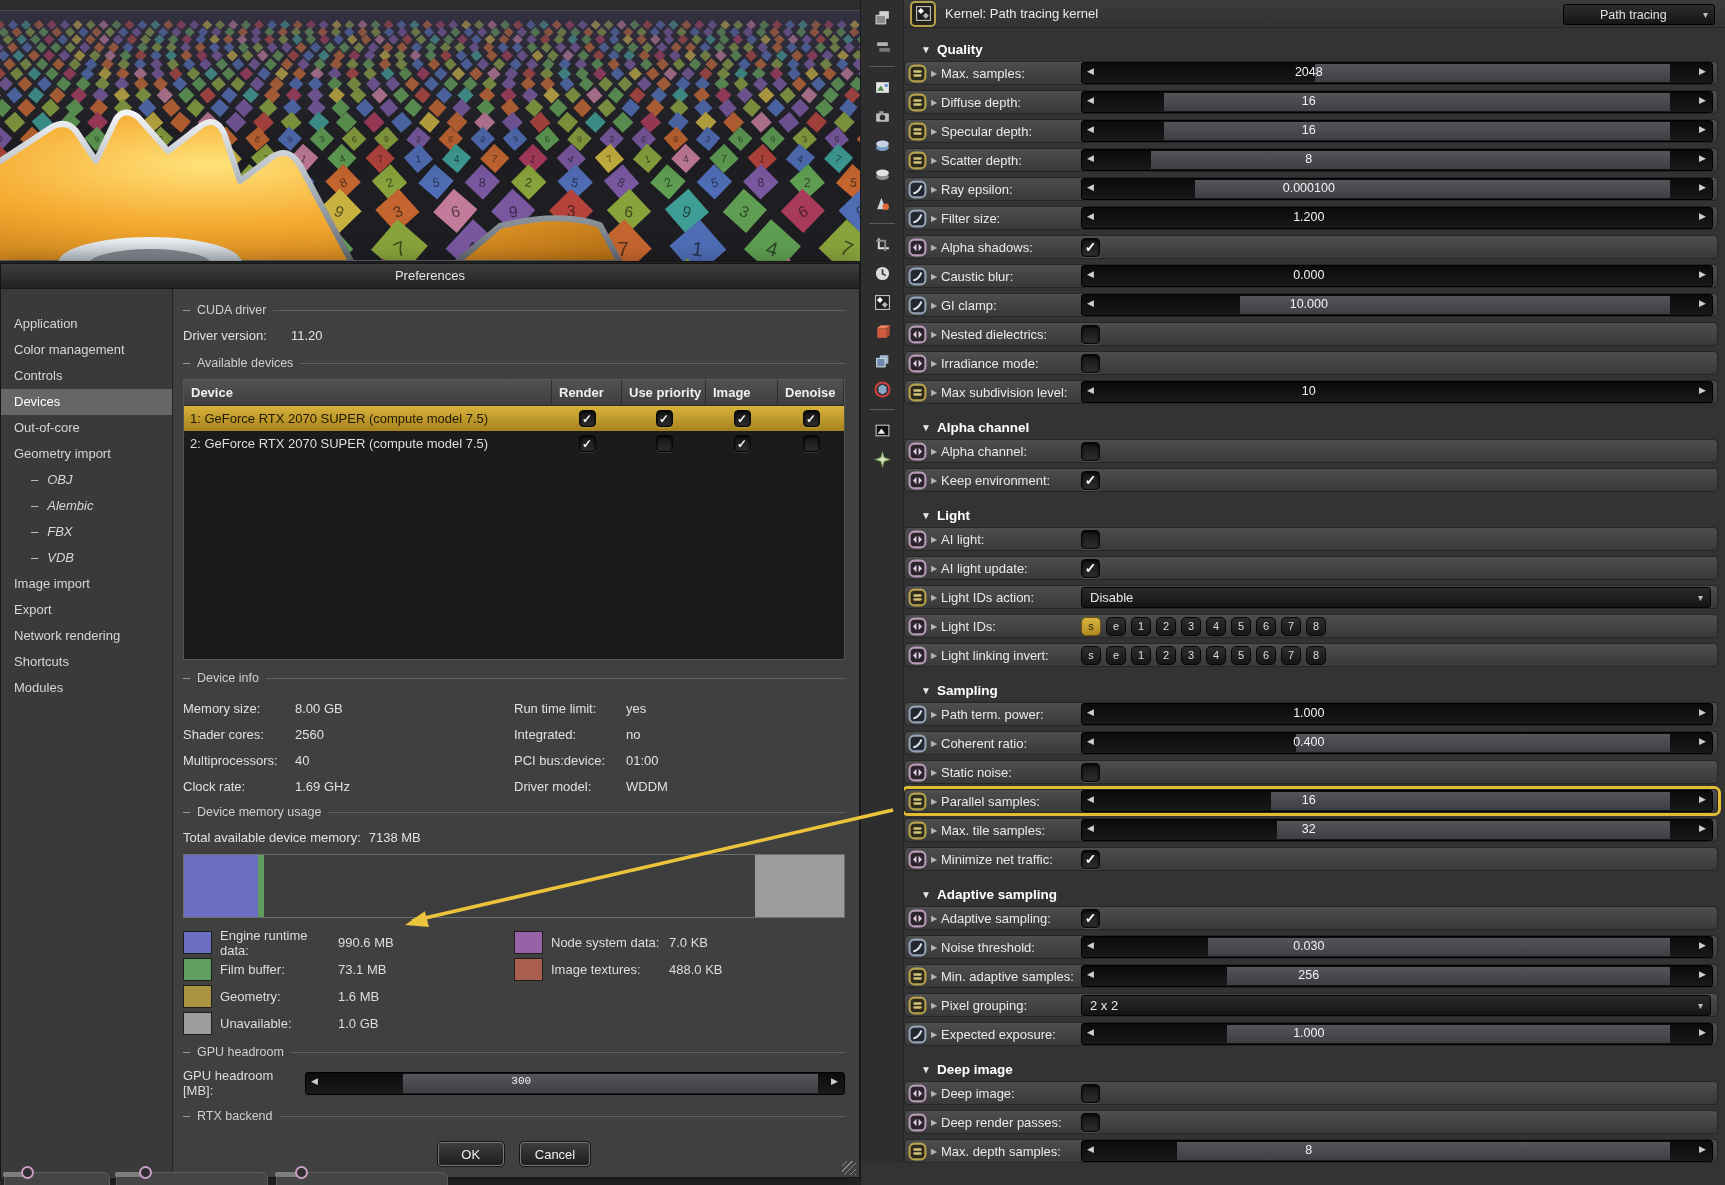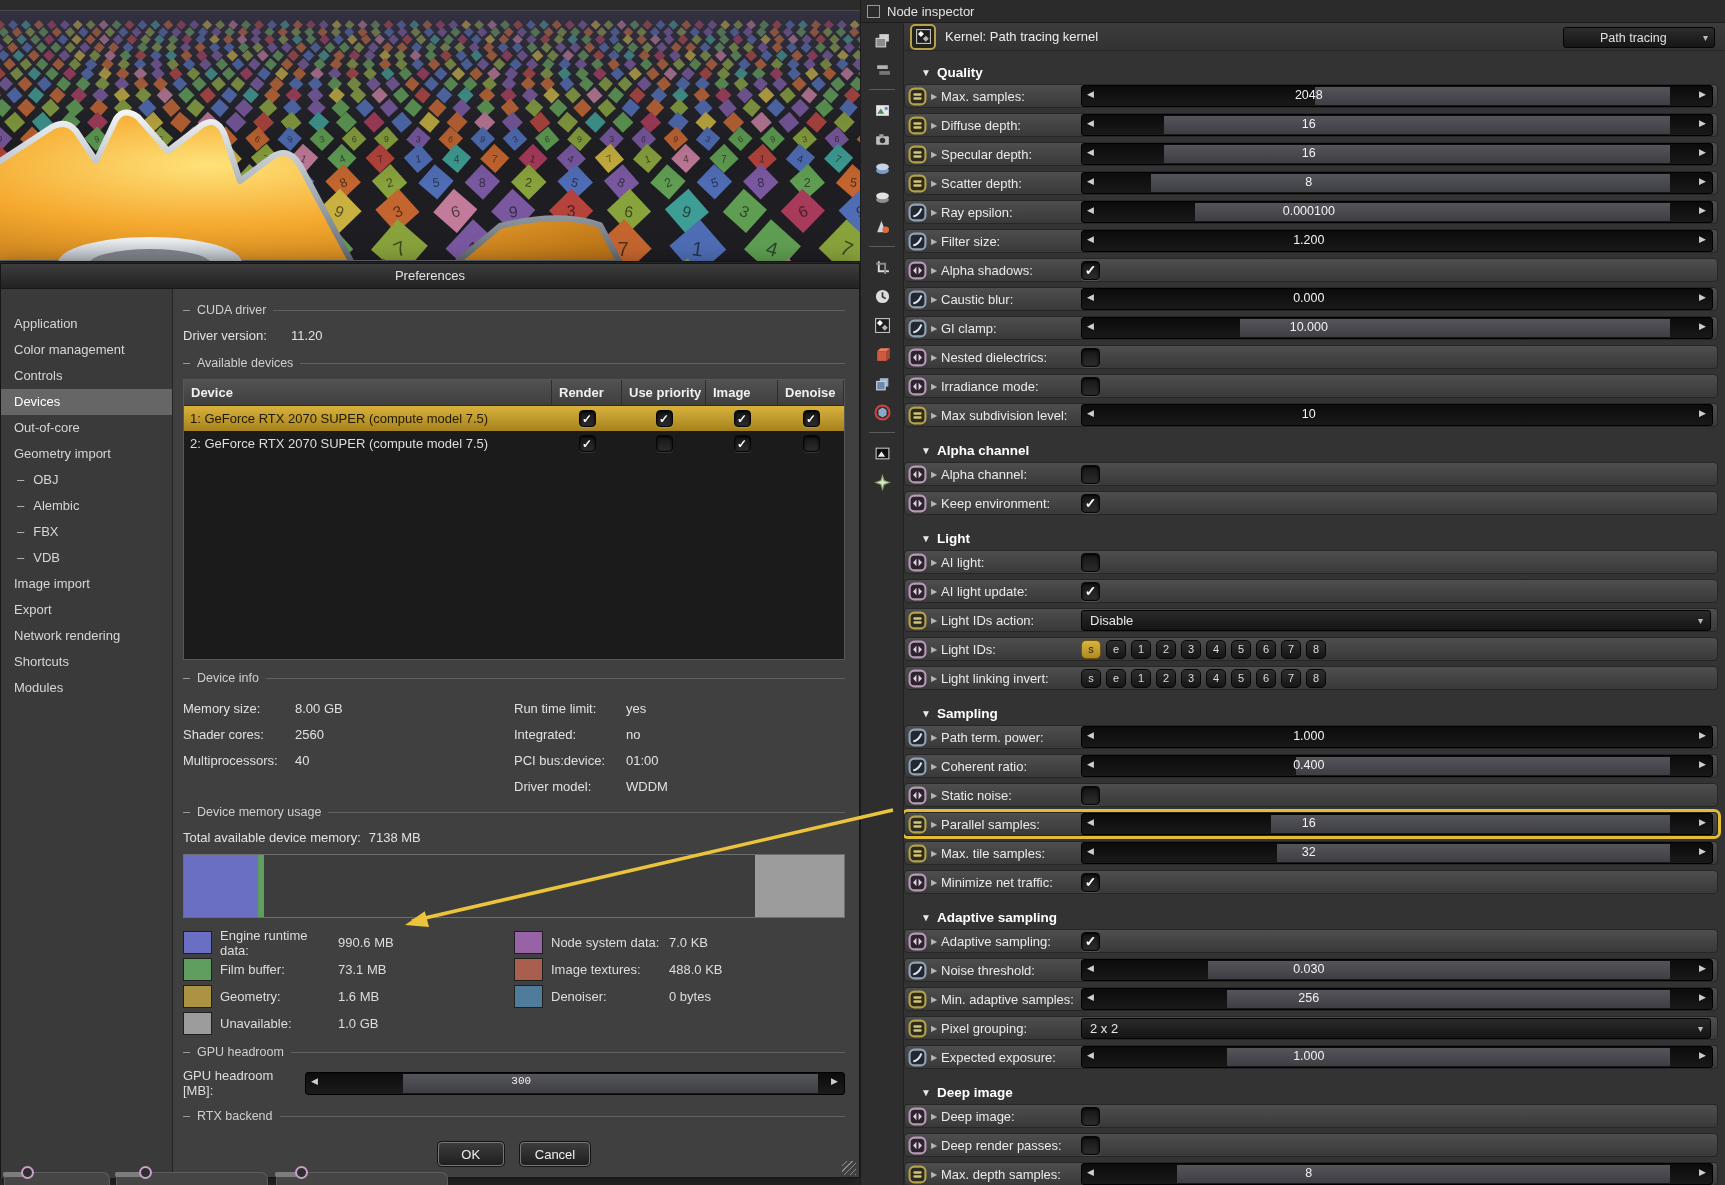--- a/index.html
+++ b/index.html
@@ -9,21 +9,21 @@
   
   #left-col{position:absolute;left:0;top:0;width:860px;height:1185px;background:#2c2c2c;}
   #viewport{position:absolute;left:0;top:10px;width:860px;height:250px;background:#1d1d22;overflow:hidden;border-top:1px solid #4a4a4a;border-bottom:1px solid #1a1a1a;}
   
   #prefs{position:absolute;left:0;top:263px;width:860px;height:915px;background:#404040;border:1px solid #161616;box-sizing:border-box;box-shadow:0 6px 24px rgba(0,0,0,.55);}
   .dlg-title{height:24px;line-height:24px;text-align:center;color:#e2e2e2;
              background:linear-gradient(#3d3d3d,#222);border-bottom:1px solid #171717;font-size:13px;}
   .dlg-body{display:flex;height:889px;}
   #prefs-sidebar{width:172px;background:#3a3a3a;border-right:1px solid #242424;padding-top:22px;box-sizing:border-box;}
   .sb-item{height:26px;line-height:26px;padding-left:13px;color:#d6d6d6;cursor:default;white-space:nowrap;}
-  .sb-item.ind{padding-left:16px;}
+  .sb-item.ind{padding-left:30px;font-style:italic;}
   .sb-item .dash{margin-right:9px;color:#bdbdbd;}
   .sb-item.sel{background:#666;color:#fff;}
   #prefs-content{flex:1;padding:12px 14px 0 10px;overflow:hidden;position:relative;}
   .group-label{display:flex;align-items:center;gap:7px;color:#cfcfcf;font-size:12.5px;margin-top:2px;}
   .group-label::before{content:"";width:7px;height:1px;background:#9a9a9a;}
   .group-label .gl-line{flex:1;height:1px;background:#606060;}
   .kv-row{margin-top:11px;display:flex;color:#e0e0e0;}
   .kv-row .k{width:108px;}
   
   #device-table{margin-top:9px;border:1px solid #565656;background:#1b1b1b;height:281px;box-sizing:border-box;display:flex;flex-direction:column;justify-content:center;}
@@ -1046,20 +1046,24 @@
                   <span class="v">8.00 GB</span>
                 </div>
                 <div class="di-row">
                   <span class="k">Shader cores:</span>
                   <span class="v">2560</span>
                 </div>
                 <div class="di-row">
                   <span class="k">Multiprocessors:</span>
                   <span class="v">40</span>
                 </div>
+                <div class="di-row">
+                  <span class="k">Clock rate:</span>
+                  <span class="v">1.69 GHz</span>
+                </div>
               </div>
               <div class="di-col">
                 <div class="di-row">
                   <span class="k">Run time limit:</span>
                   <span class="v">yes</span>
                 </div>
                 <div class="di-row">
                   <span class="k">Integrated:</span>
                   <span class="v">no</span>
                 </div>
@@ -1114,25 +1118,20 @@
               <div class="lg-col">
                 <div class="lg-row">
                   <span class="lg-sw" style="background:#9763a6"></span>
                   <span class="k">Node system data:</span>
                   <span class="v">7.0 KB</span>
                 </div>
                 <div class="lg-row">
                   <span class="lg-sw" style="background:#aa5e4e"></span>
                   <span class="k">Image textures:</span>
                   <span class="v">488.0 KB</span>
-                </div>
-                <div class="lg-row">
-                  <span class="lg-sw" style="background:#4e7c9a"></span>
-                  <span class="k">Denoiser:</span>
-                  <span class="v">0 bytes</span>
                 </div>
               </div>
             </div>
 
           <div class="group-label" style="margin-top:8px">
             <span>GPU headroom</span>
               <i class="gl-line"></i>
           </div>
           <div id="gpu-row">
             <span class="k">GPU headroom [MB]:</span>
@@ -1166,24 +1165,20 @@
         <span class="notch"></span>
         <span class="pin" style="left:22px"></span>
       </div>
     <div class="pnode" style="left:276px;width:170px">
         <span class="notch"></span>
         <span class="pin" style="left:18px"></span>
       </div>
   </div>
 
   <div id="inspector">
-    <div class="insp-title-bar">
-      <span class="dock-box"></span>
-      <span>Node inspector</span>
-    </div>
     <div class="insp-body">
       <div id="insp-toolbar">
           <div class="tool-icon">
             <svg width="17" height="17" viewBox="0 0 16 16">
               <rect x="5" y="2" width="9" height="7" fill="#cfcfcf"></rect>
               <rect x="2" y="6" width="9" height="8" fill="#8b8b8b" stroke="#d5d5d5"></rect>
             </svg>
           </div>
           <div class="tool-icon">
             <svg width="17" height="17" viewBox="0 0 16 16">

